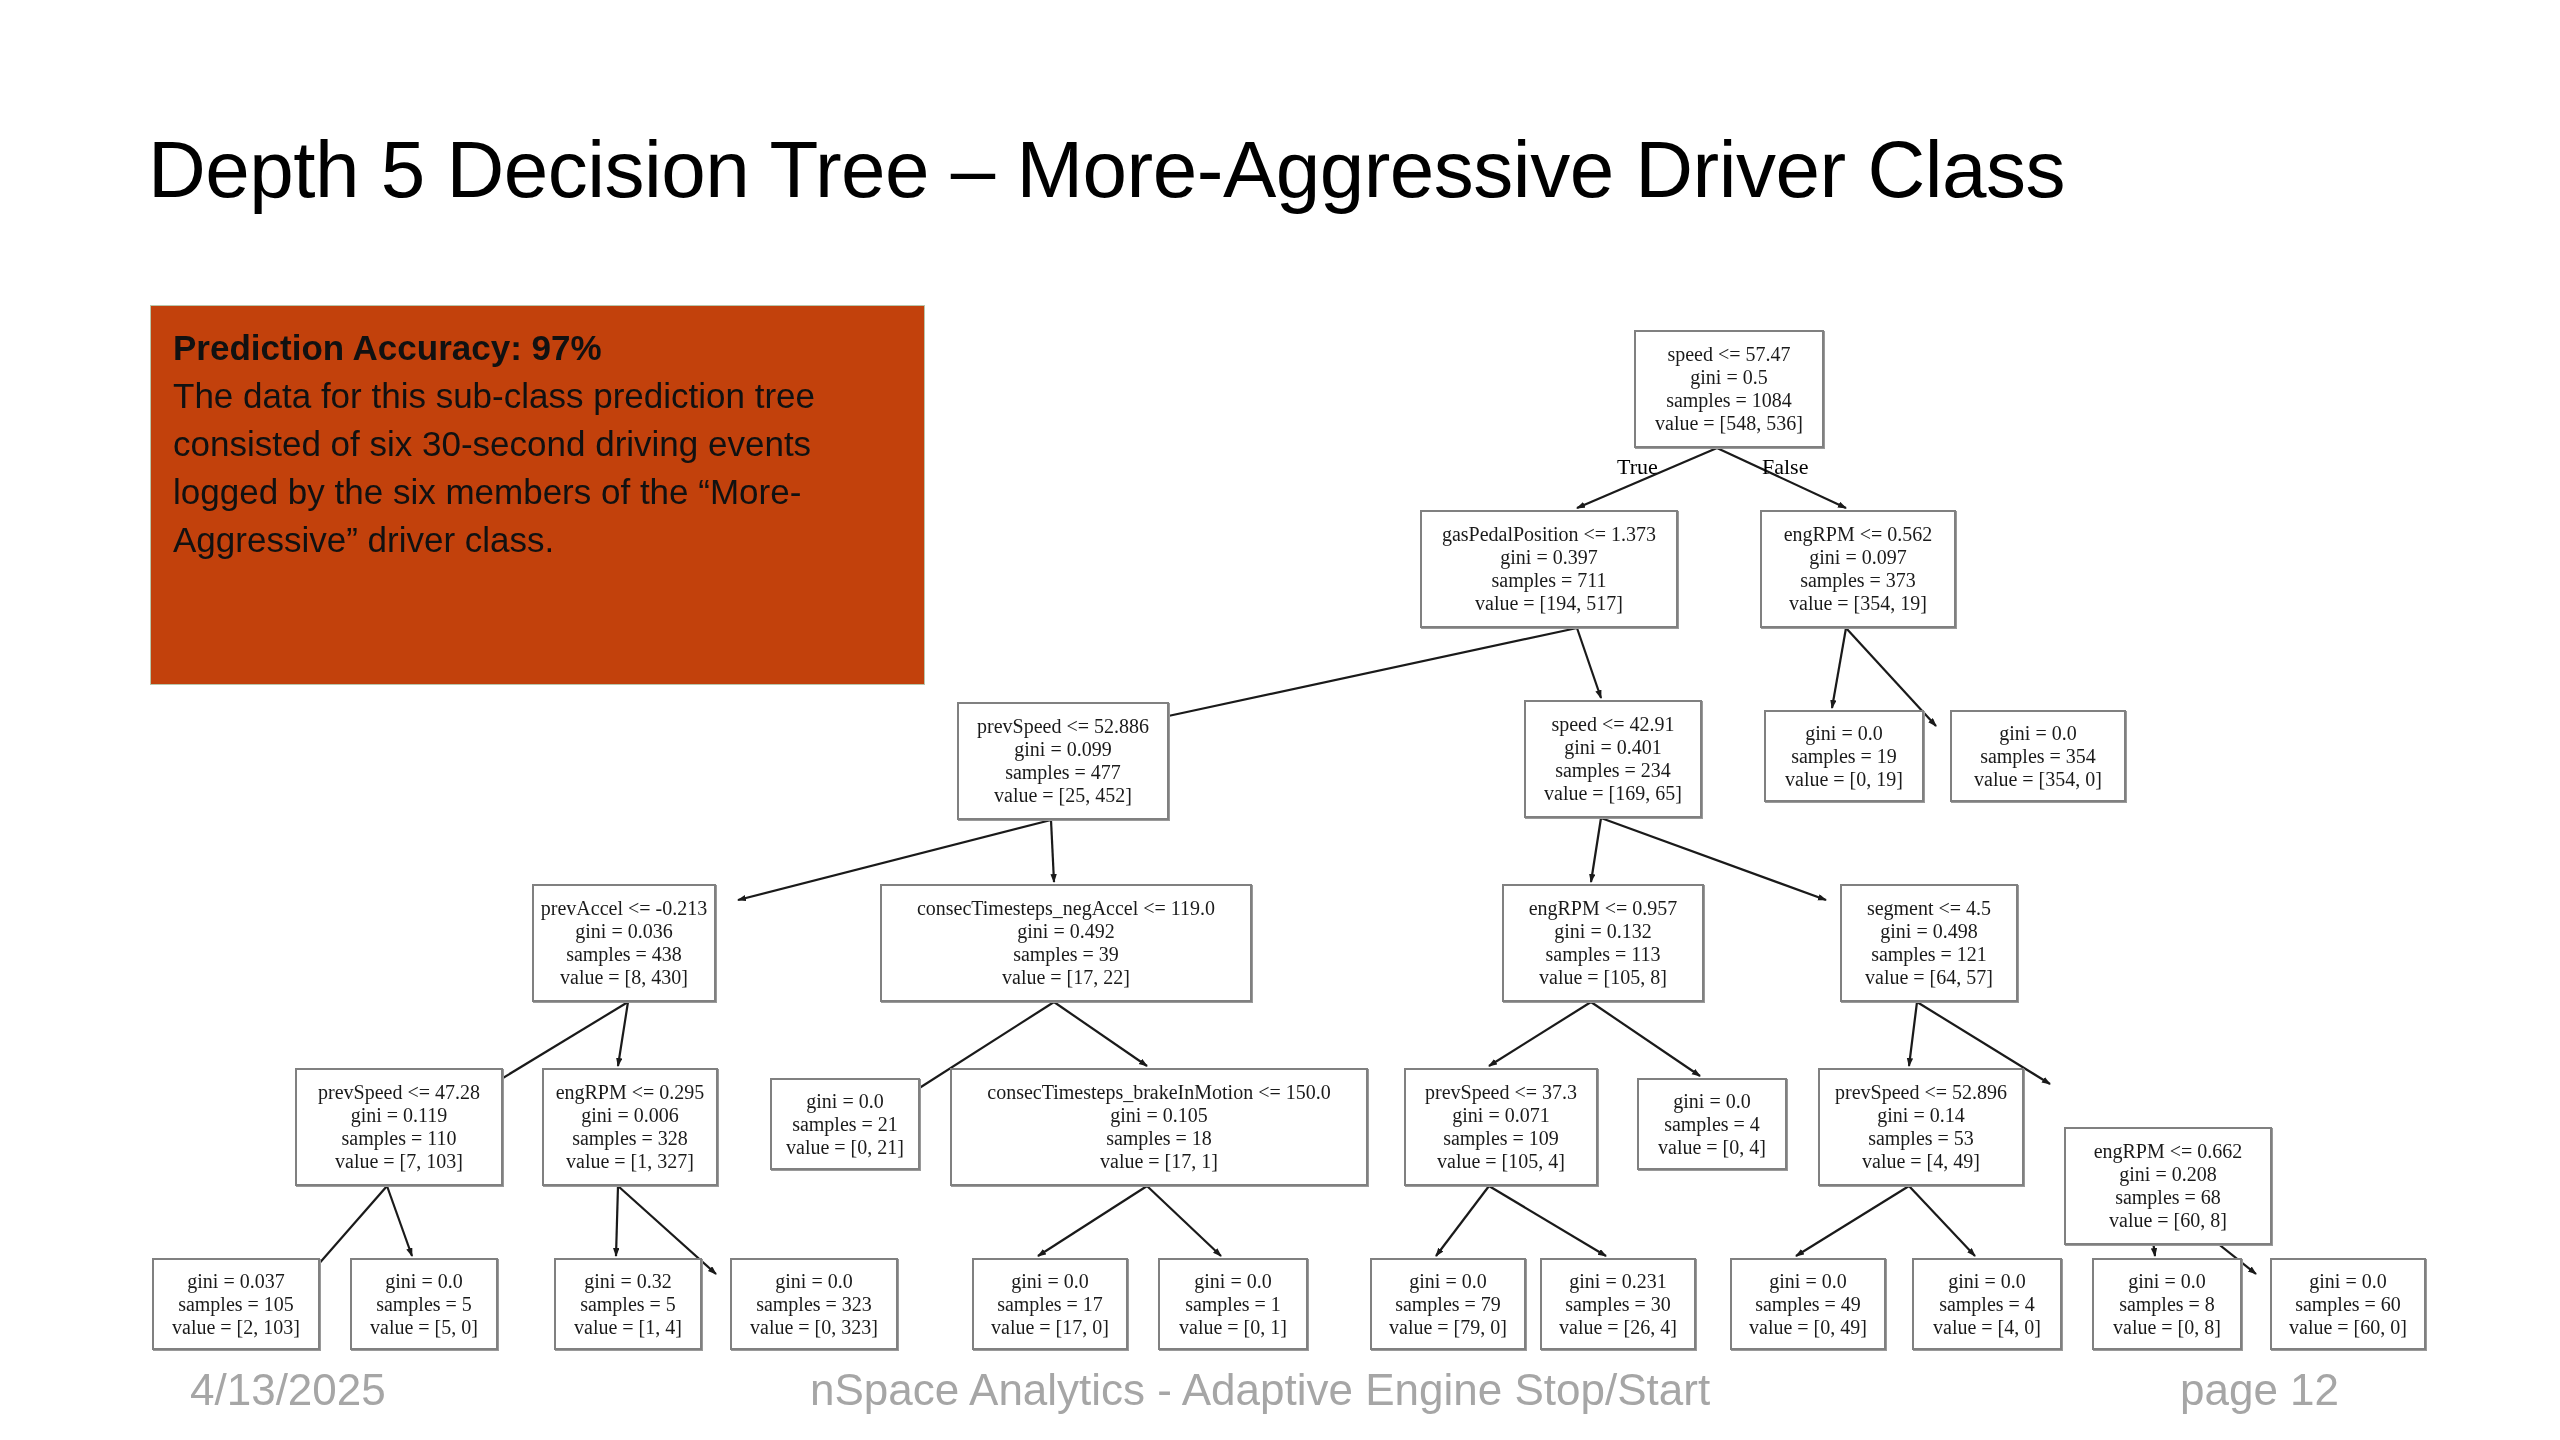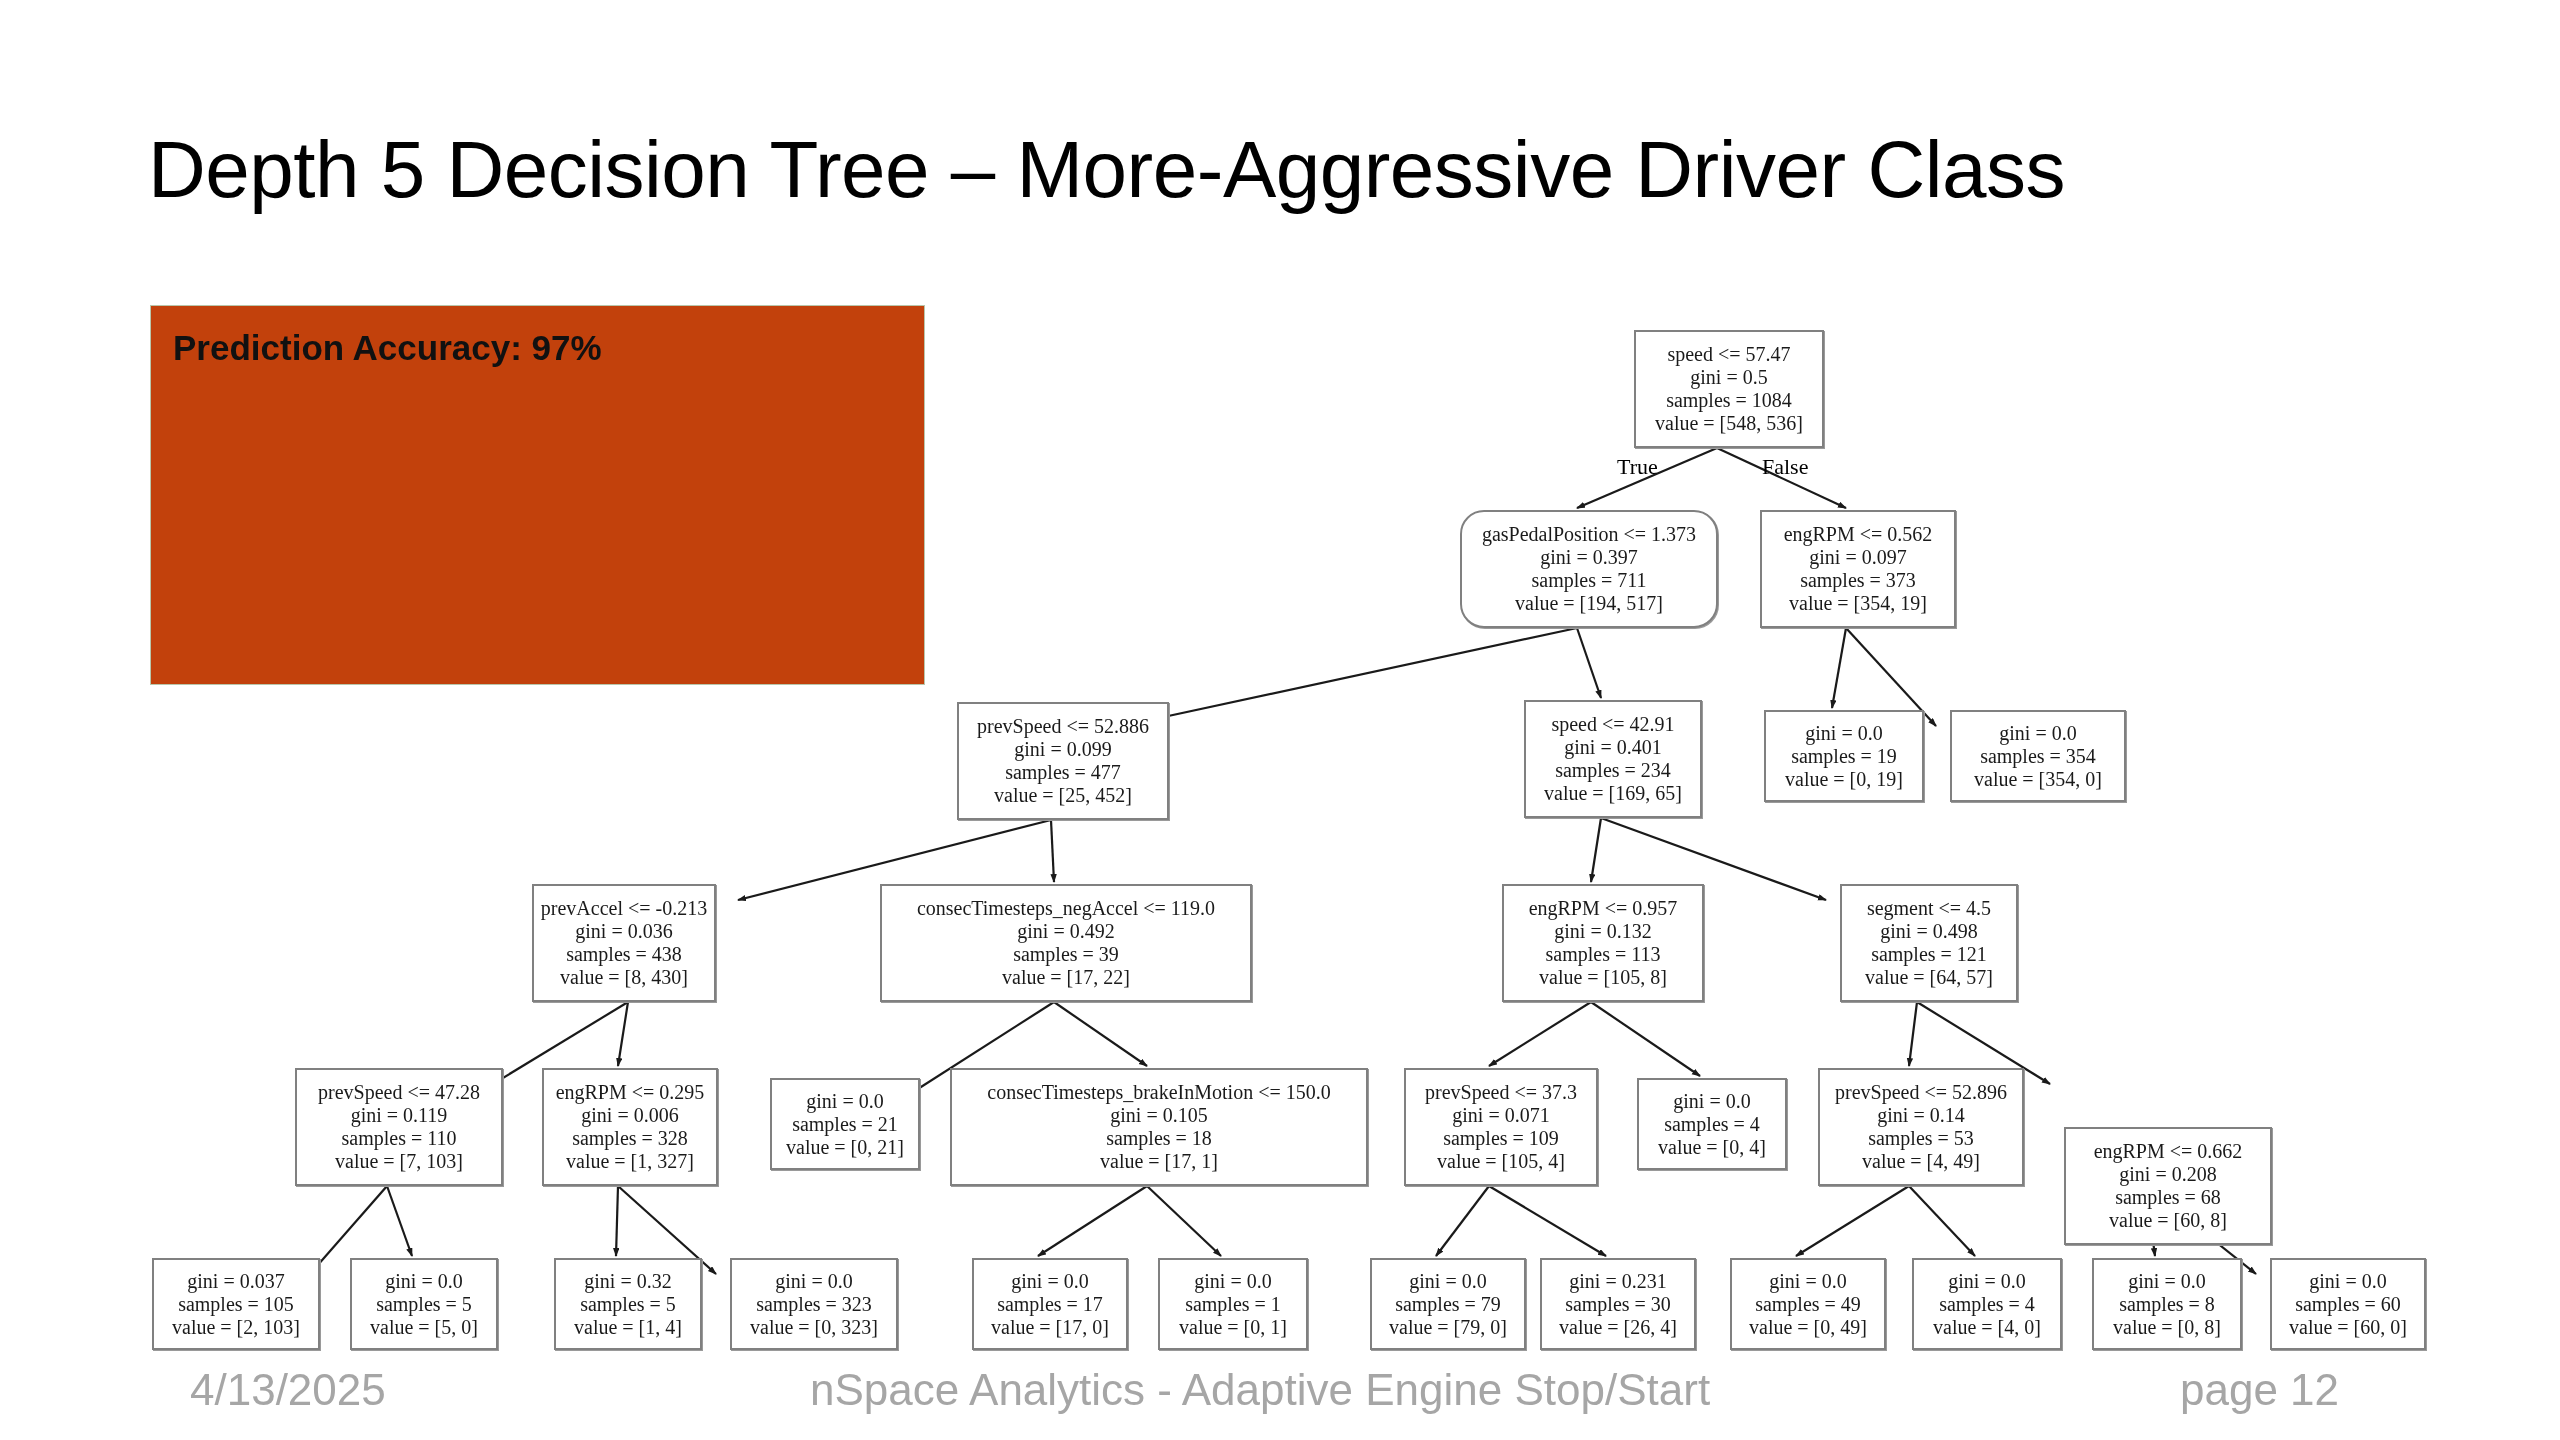--- a/index.html
+++ b/index.html
@@ -70,20 +70,21 @@
 </style>
 </head>
 <body>
 
 <div id="slide">
 
   <div id="title">Depth 5 Decision Tree – More-Aggressive Driver Class</div>
 
   <div id="callout">
     <span class="accuracy">Prediction Accuracy:  97%</span>
+    <span class="body">The data for this sub-class prediction tree consisted of six 30-second driving events logged by the six members of the “More-Aggressive” driver class.</span>
   </div>
 
   <div id="tree">
     <svg id="edges" viewBox="0 0 2560 1440" preserveAspectRatio="none">
       <defs>
         <marker id="ah" markerWidth="10" markerHeight="10" refX="8" refY="3.2" orient="auto" markerUnits="userSpaceOnUse">
           <path d="M0,0 L9,3.2 L0,6.4 z" fill="#1a1a1a"></path>
         </marker>
       </defs>
       <g id="edge-group" stroke="#1a1a1a" stroke-width="2.2" fill="none">
@@ -119,21 +120,21 @@
           <path d="M2146,1186 L2256,1274" marker-end="url(#ah)"></path>
         </g>
     </svg>
     <div id="node-layer">
         <div class="node" style="left: 1622px; top: 330px; width: 190px; height: 118px;">
           <span class="ln">speed &lt;= 57.47</span>
           <span class="ln">gini = 0.5</span>
           <span class="ln">samples = 1084</span>
           <span class="ln">value = [548, 536]</span>
         </div>
-        <div class="node" style="left: 1448px; top: 510px; width: 258px; height: 118px; border-radius: 24px;">
+        <div class="node" style="left: 1408px; top: 510px; width: 258px; height: 118px;">
           <span class="ln">gasPedalPosition &lt;= 1.373</span>
           <span class="ln">gini = 0.397</span>
           <span class="ln">samples = 711</span>
           <span class="ln">value = [194, 517]</span>
         </div>
         <div class="node" style="left: 1748px; top: 510px; width: 196px; height: 118px;">
           <span class="ln">engRPM &lt;= 0.562</span>
           <span class="ln">gini = 0.097</span>
           <span class="ln">samples = 373</span>
           <span class="ln">value = [354, 19]</span>

